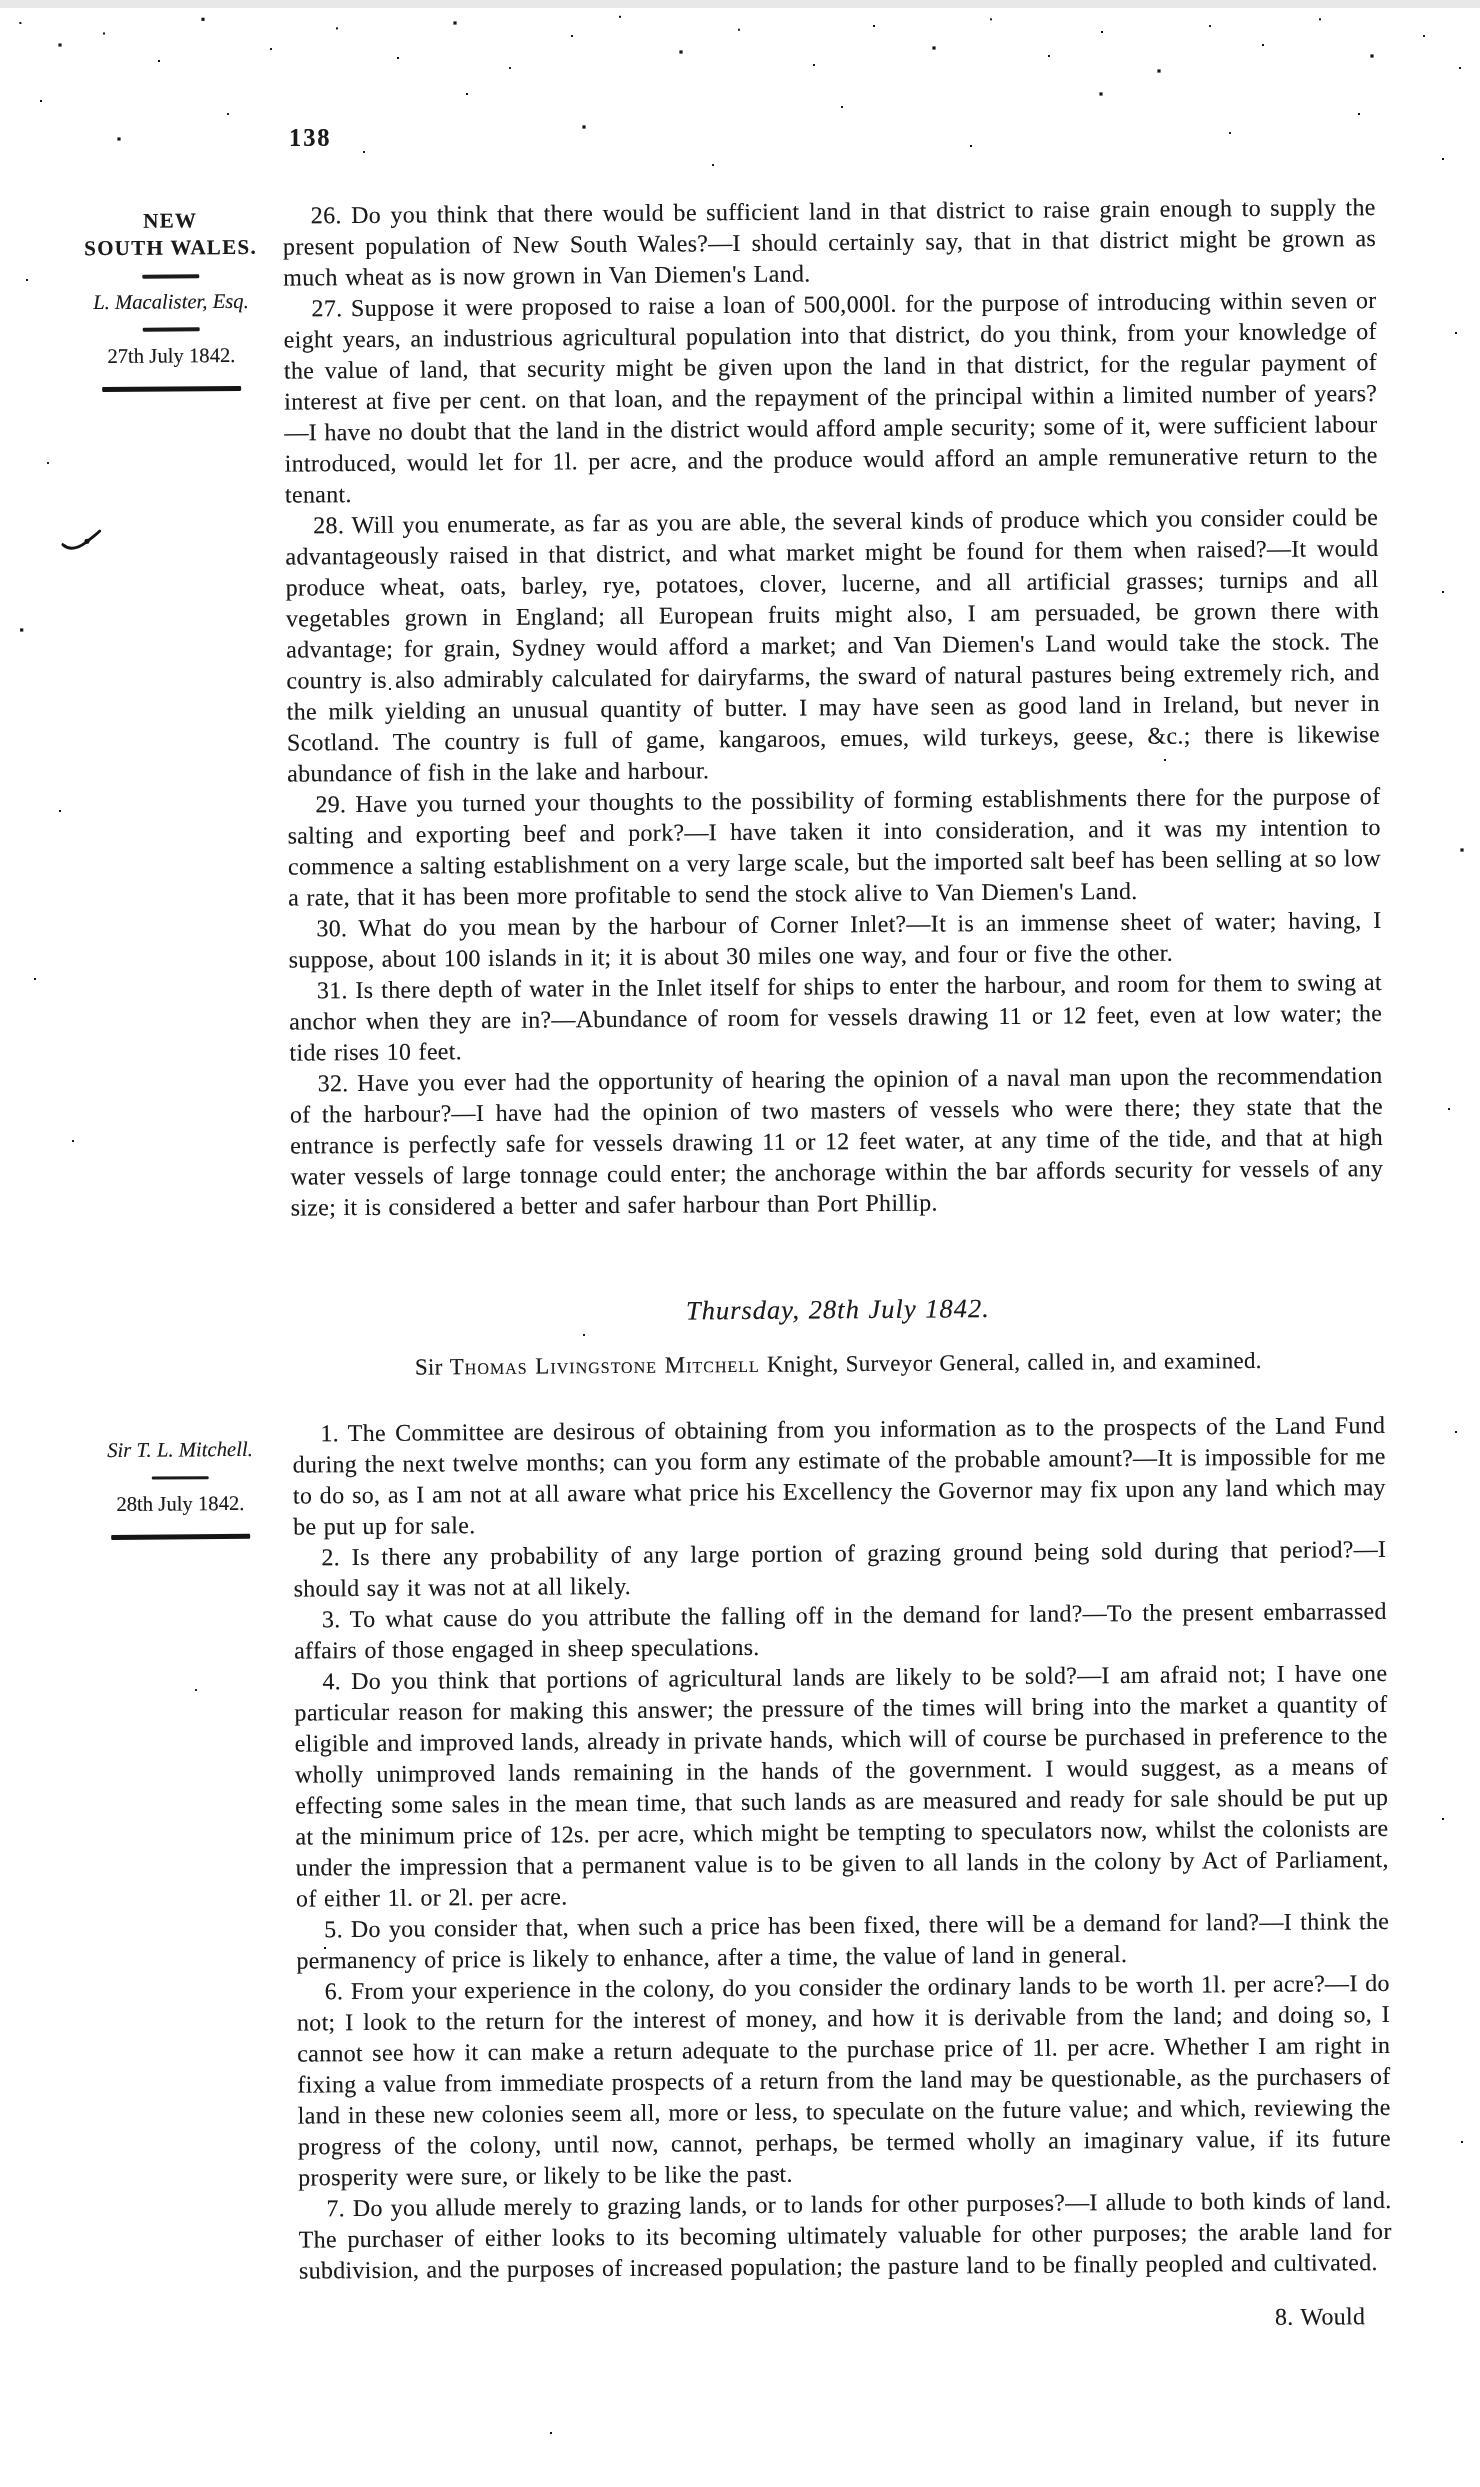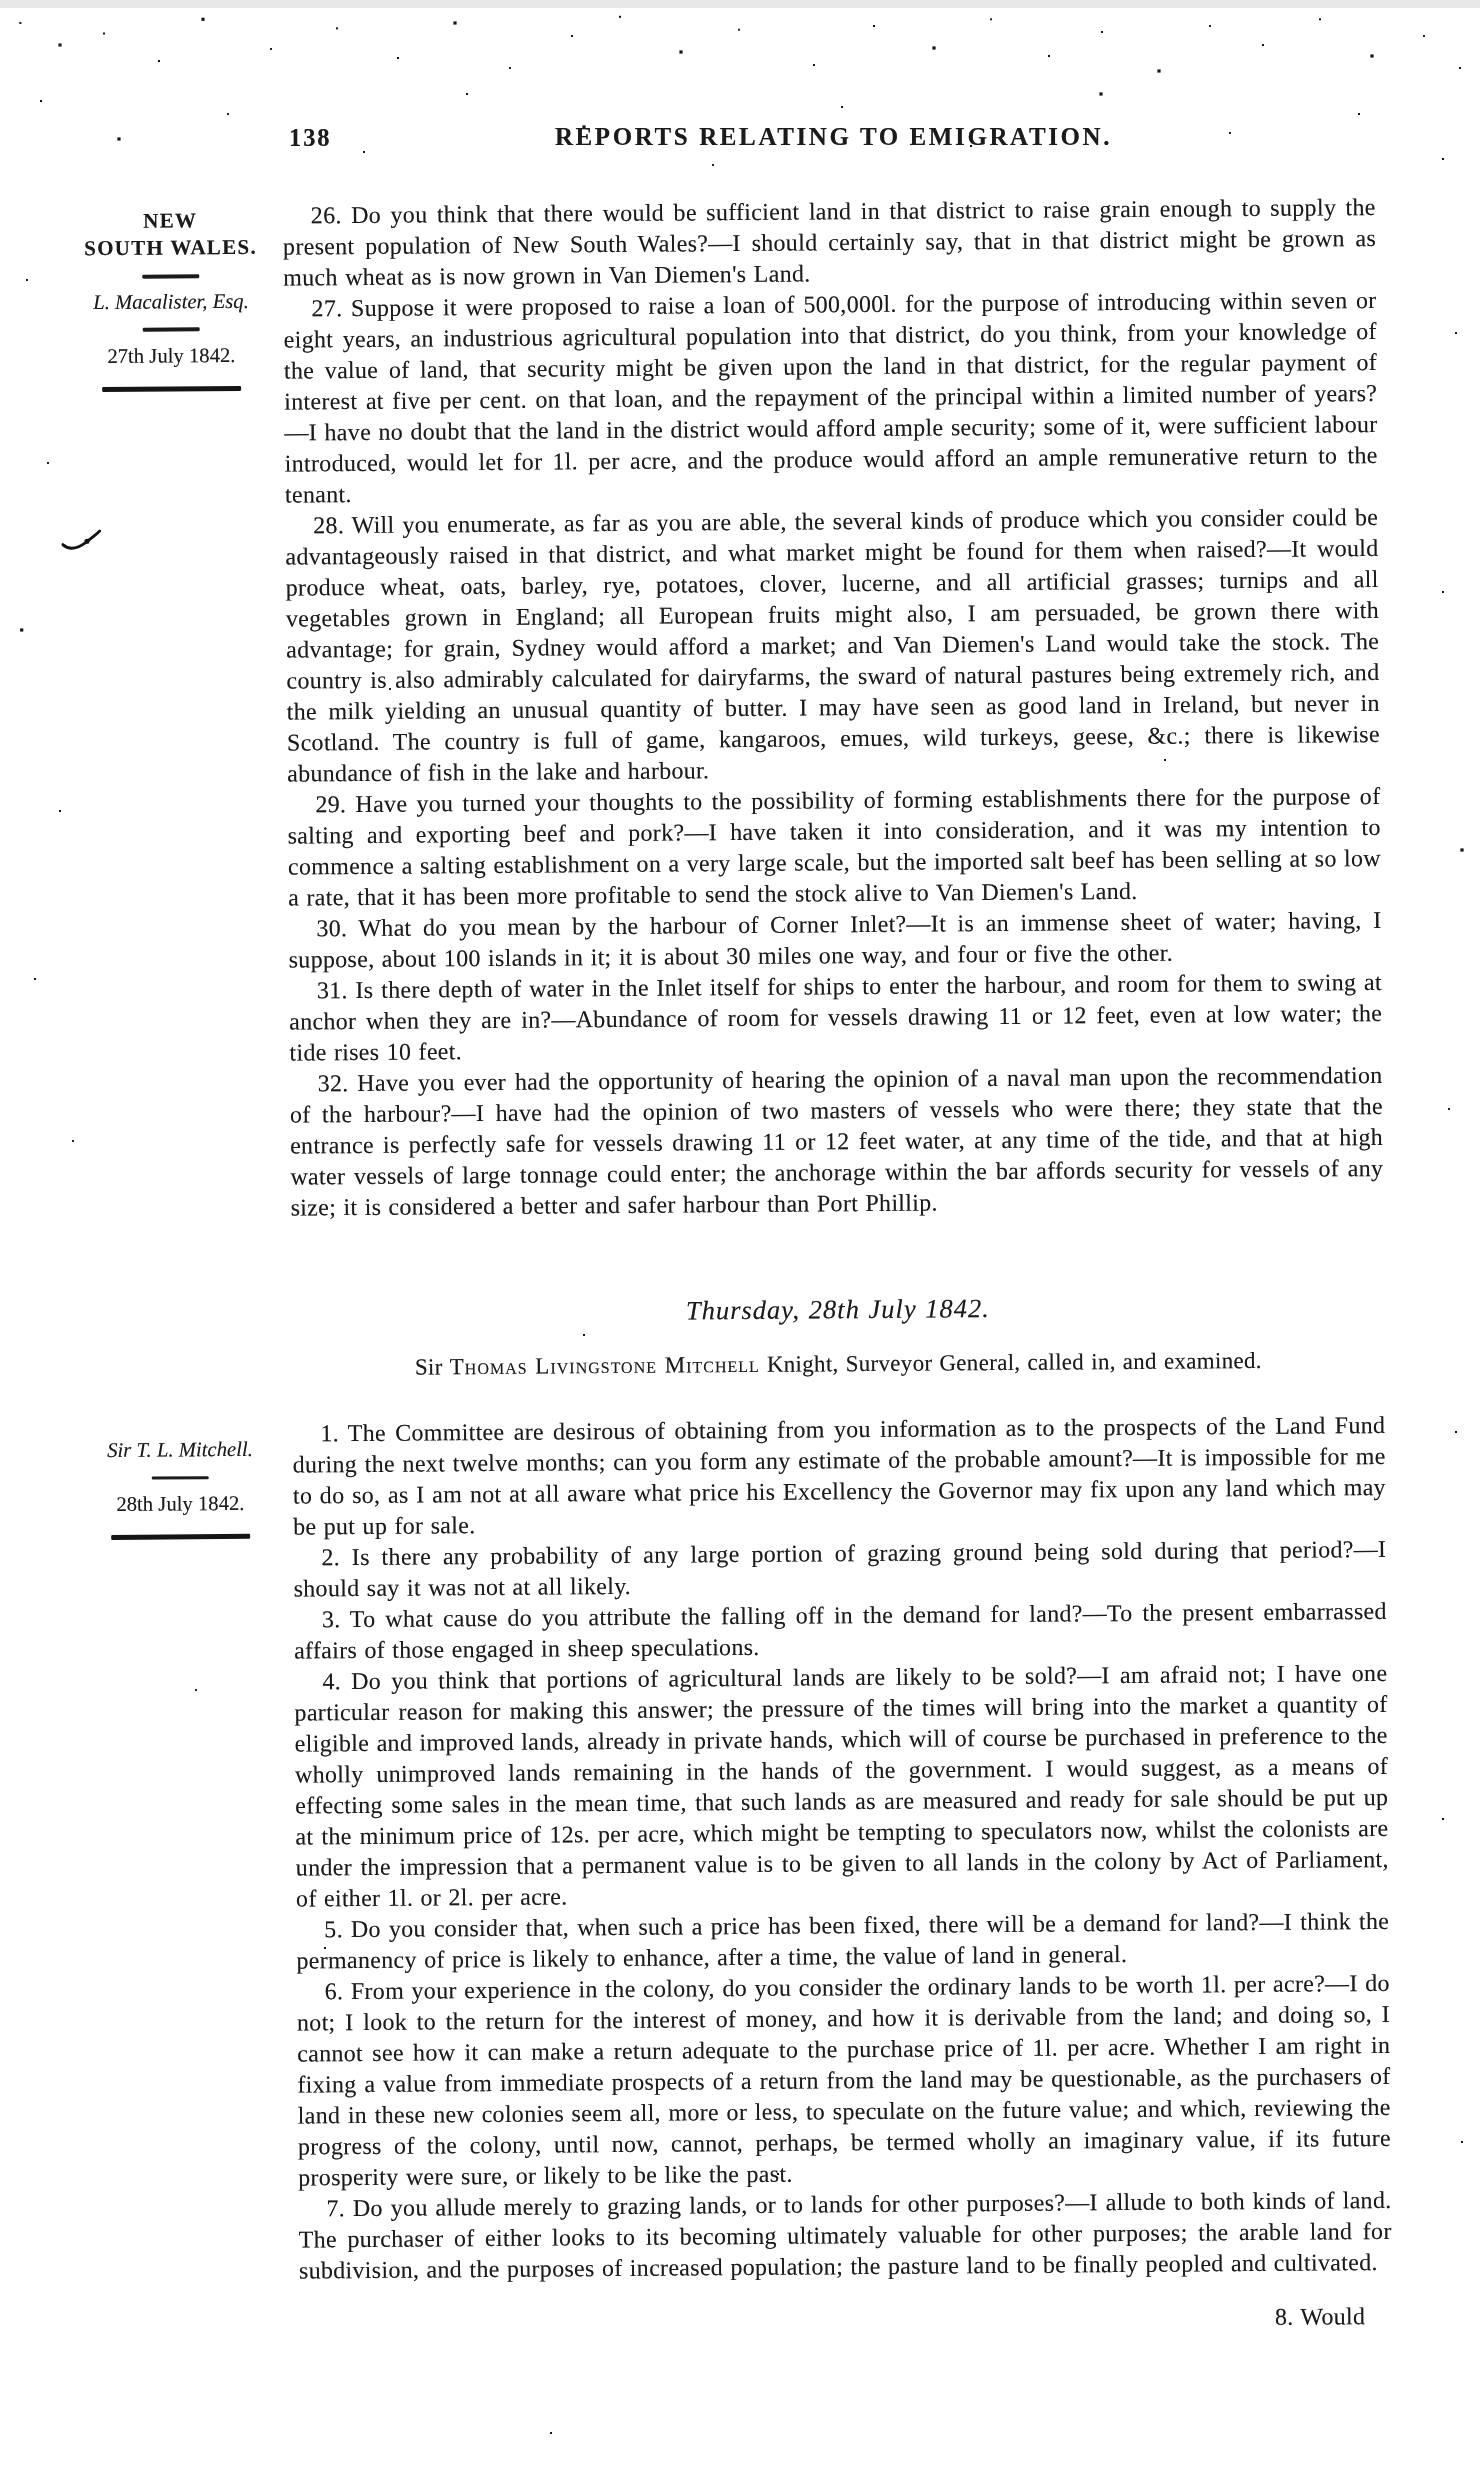--- a/index.html
+++ b/index.html
@@ -78,21 +78,20 @@
   .stray-mark { position:absolute; left:65px; top:516px; }
 </style>
 </head>
 <body>
 
 <div class="page">
 
   <div class="noise"></div>
 
   <div class="pagenum">138</div>
-  <div class="running-title">REPORTS RELATING TO EMIGRATION.</div>
 
   <div class="tilt">
 
     <svg class="stray-mark" width="41" height="23" viewBox="0 0 64 36">
       <path d="M2,24 C12,33 24,31 38,21 C47,14 54,9 60,3" fill="none" stroke="#141414" stroke-width="4.5" stroke-linecap="round"></path>
       <circle cx="40" cy="19" r="4" fill="#141414"></circle>
     </svg>
 
     <div class="sidenote sidenote-1">
       <span class="region">NEW</span>

